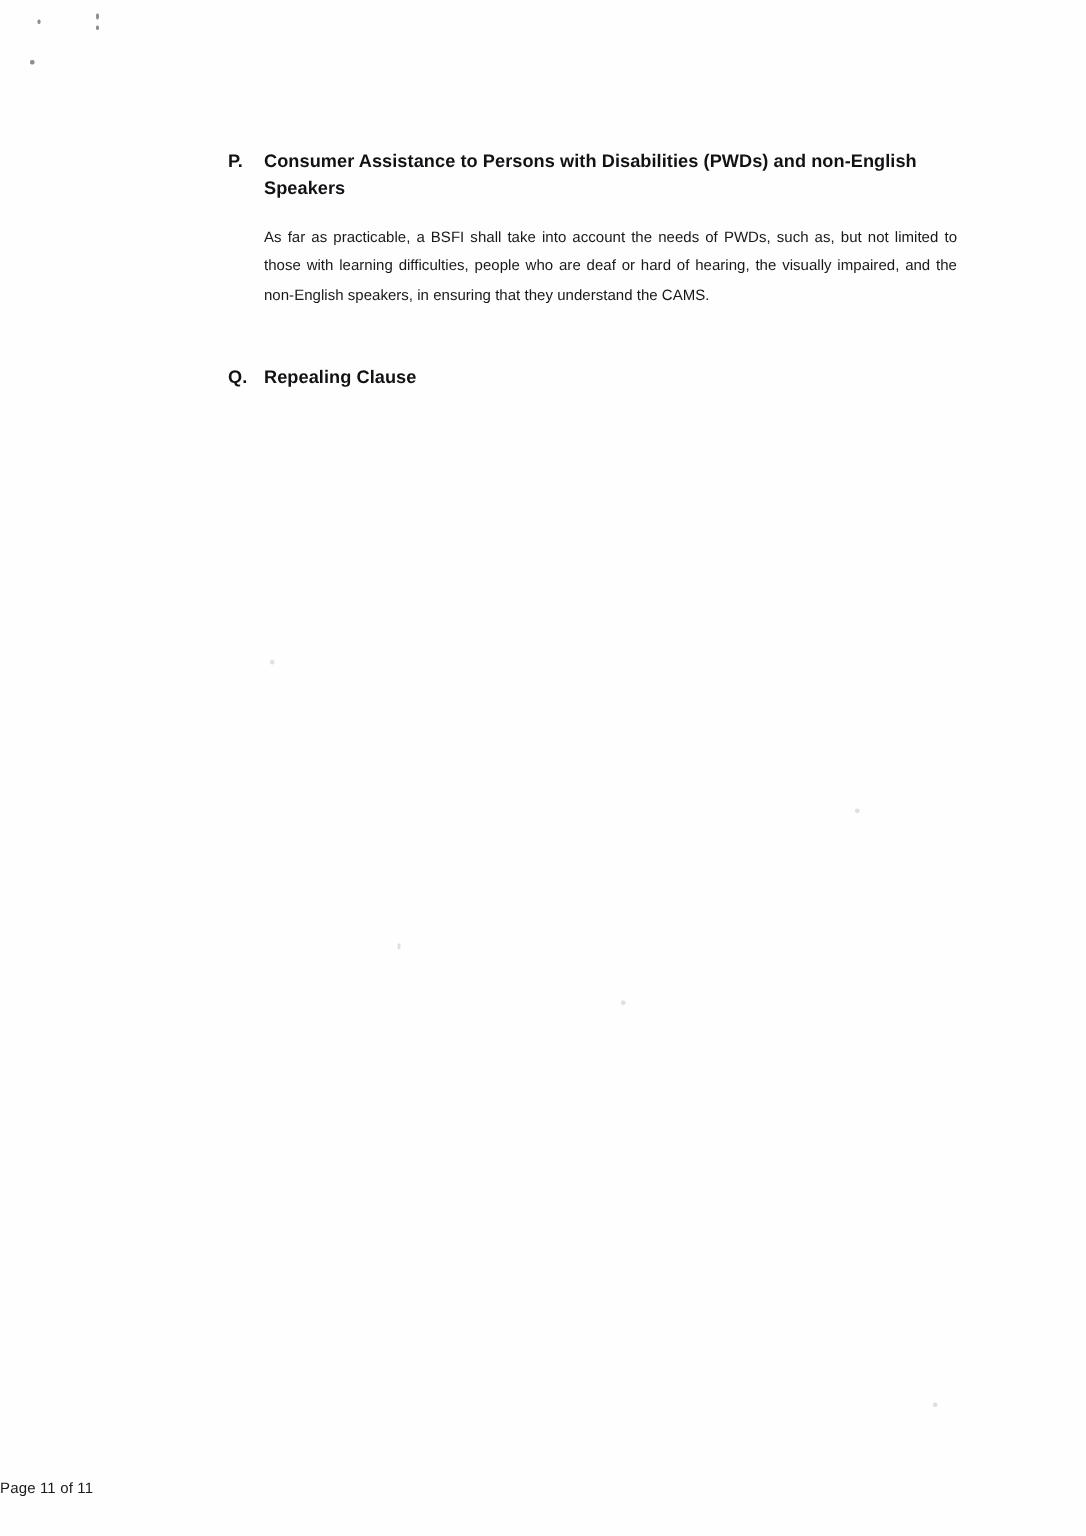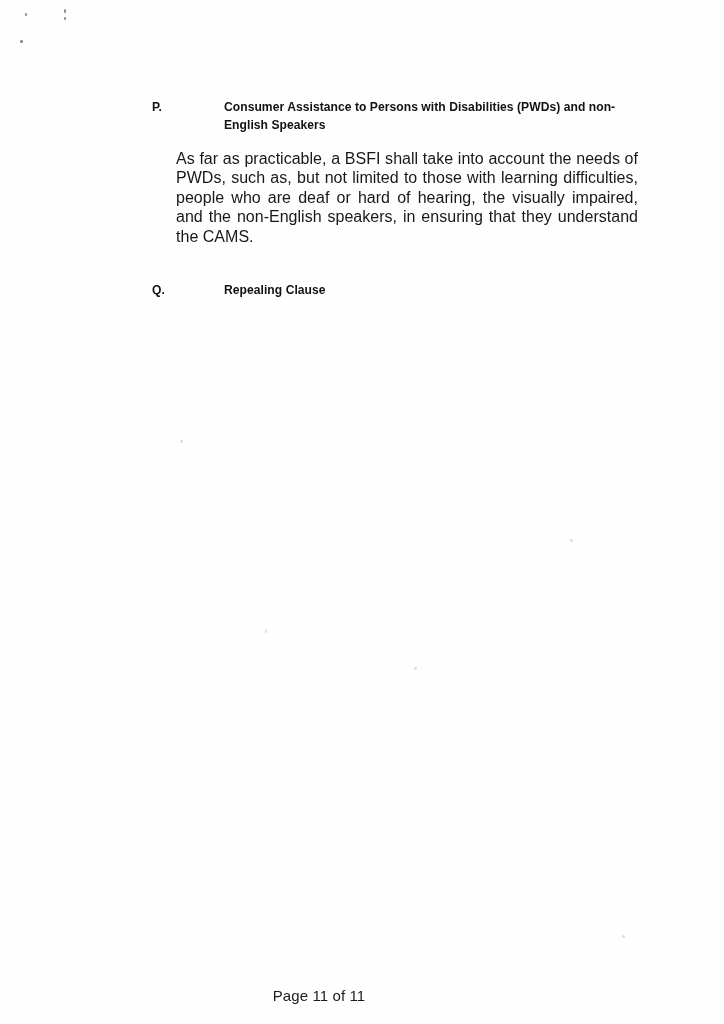--- a/index.html
+++ b/index.html
@@ -48,42 +48,41 @@
     color: #121215;
     line-height: 17.5px;
     letter-spacing: 0.05px;
   }
   .sec-letter {
     width: 24px;
     flex: 0 0 24px;
   }
   .sec-title {
     flex: 1 1 auto;
-    margin-left: 48px;
   }
 
   .sec-body {
     margin-top: 15px;
     margin-left: 24px;
-    font-size: 16px;
+    font-size: 10px;
     line-height: 19.4px;
     color: #18181b;
     text-align: justify;
     text-justify: inter-word;
     white-space: pre-wrap;
     letter-spacing: 0.02px;
   }
 
   .footer {
     position: absolute;
     left: 0;
     right: 86px;
     top: 987px;
-    text-align: center;
-    font-size: 15px;
+    text-align: left;
+    font-size: 10px;
     color: #1b1b1e;
     letter-spacing: 0.1px;
   }
 </style>
 </head>
 <body>
 
 <div class="page">
 
   <div class="speck" style="left:25px;  top:13px;  width:2px; height:3px;"></div>

